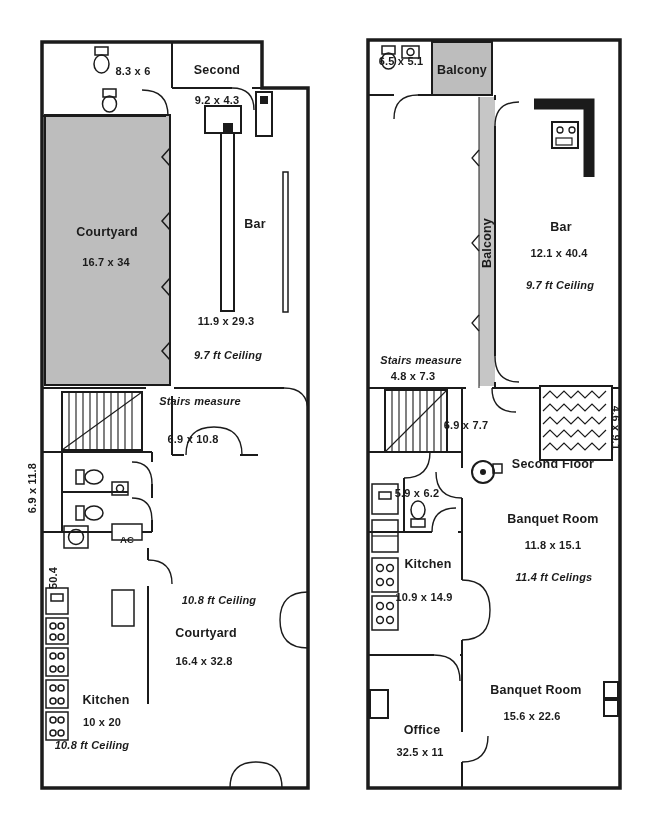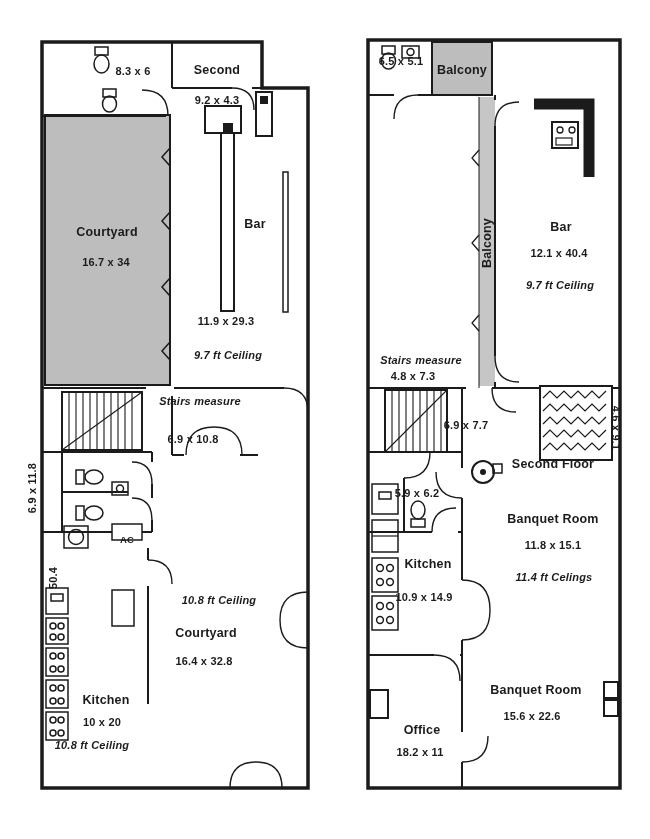--- a/index.html
+++ b/index.html
@@ -262,17 +262,17 @@
   <div class="lbl" style="left:466px;top:425px">6.9 x 7.7</div>
   <div class="lbl rot90" style="left:615px;top:428px">4.6 x 9.1</div>
   <div class="lbl" style="left:417px;top:493px">5.9 x 6.2</div>
   <div class="lbl lg" style="left:553px;top:464px">Second Floor</div>
   <div class="lbl lg" style="left:553px;top:519px">Banquet Room</div>
   <div class="lbl" style="left:553px;top:545px">11.8 x 15.1</div>
   <div class="lbl md" style="left:554px;top:577px">11.4 ft Celings</div>
   <div class="lbl lg" style="left:428px;top:564px">Kitchen</div>
   <div class="lbl" style="left:424px;top:597px">10.9 x 14.9</div>
   <div class="lbl lg" style="left:422px;top:730px">Office</div>
-  <div class="lbl" style="left:420px;top:752px">18.2 x 11</div>
+  <div class="lbl" style="left:420px;top:752px">32.5 x 11</div>
   <div class="lbl lg" style="left:536px;top:690px">Banquet Room</div>
   <div class="lbl" style="left:532px;top:716px">15.6 x 22.6</div>
 
 </div>
 
 </body></html>

